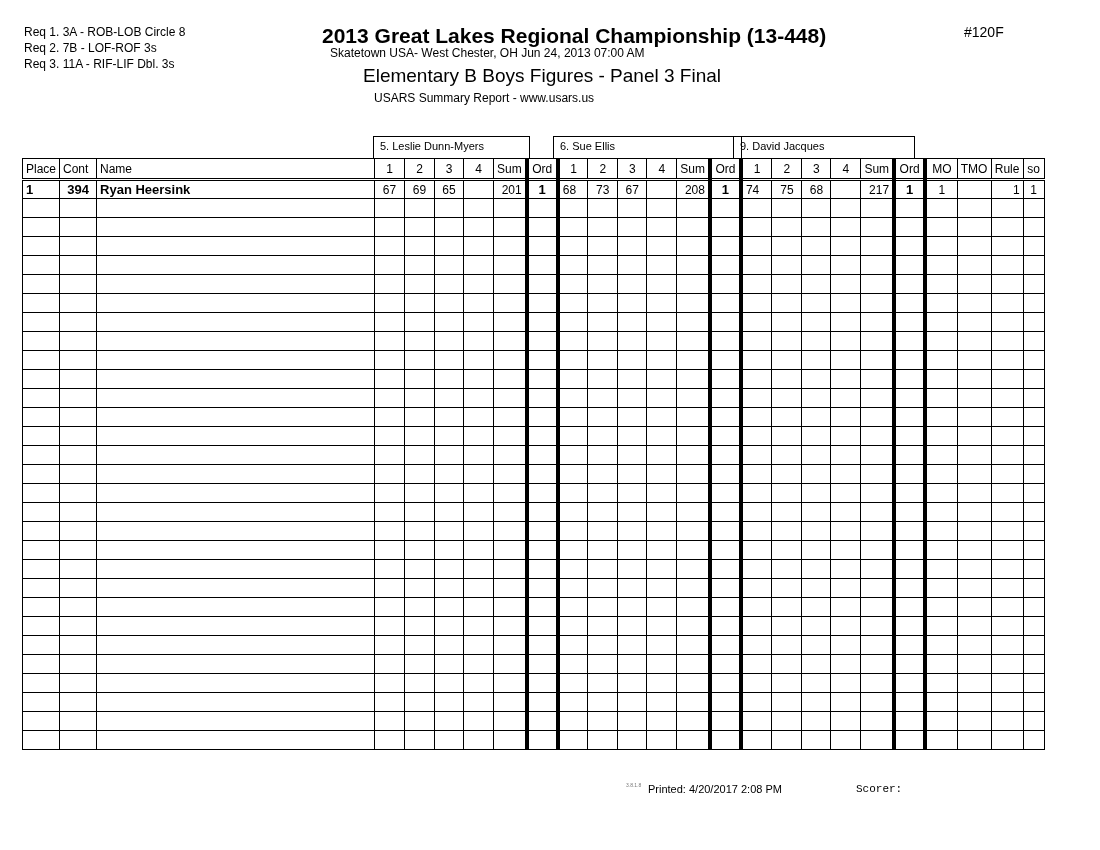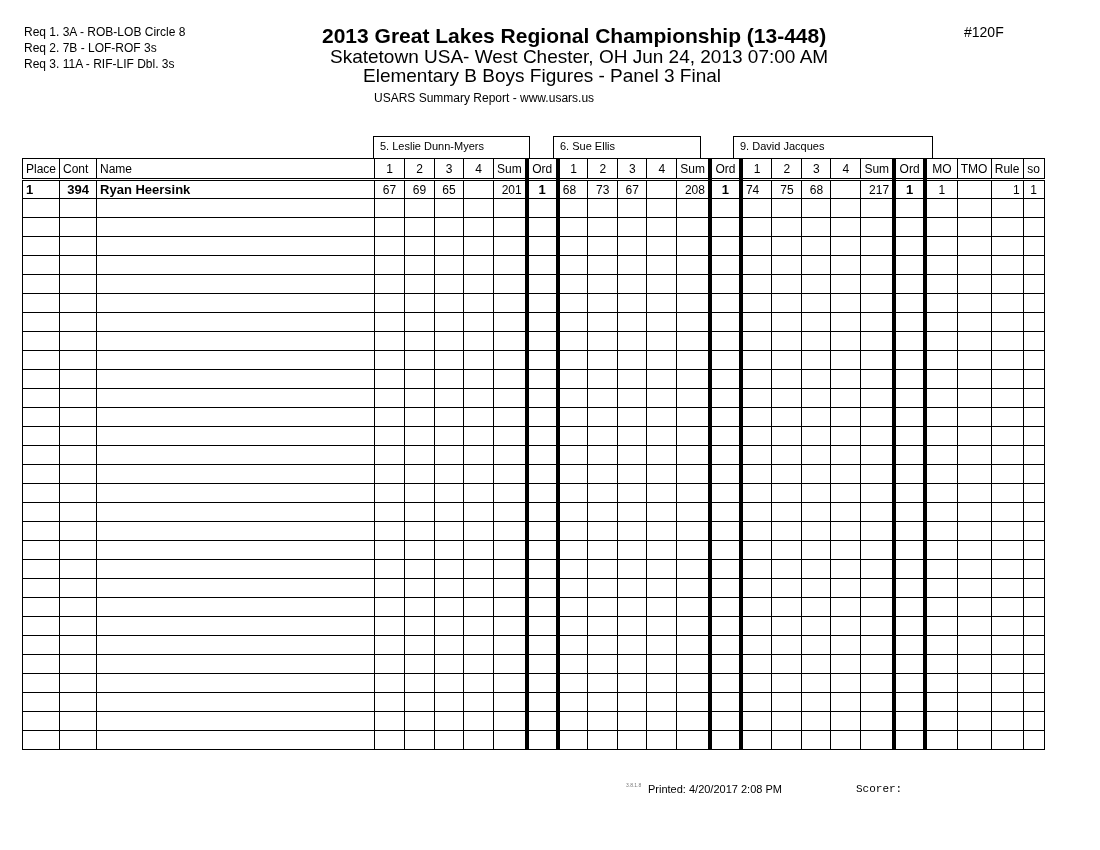--- a/index.html
+++ b/index.html
@@ -1,20 +1,20 @@
 <!DOCTYPE html>
 <html><head>
 <meta charset="utf-8">
 <style>
   html,body{margin:0;padding:0;background:#fff;}
   body{width:1100px;height:850px;position:relative;overflow:hidden;font-family:"Liberation Sans",sans-serif;color:#000;}
   .abs{position:absolute;white-space:nowrap;}
   .req{font-size:12px;line-height:16px;left:24px;}
   .title{font-weight:bold;font-size:21px;}
-  .sub{font-size:19px;}
+  .sub{font-size:12px;}
   .event{font-weight:normal;font-size:19px;margin-left:28px;}
   .report{font-size:12px;}
   .num{font-weight:normal;font-size:14px;}
   table.grid{position:absolute;left:22px;top:158px;border-collapse:collapse;table-layout:fixed;}
   table.grid td{border:1px solid #000;height:19px;padding:0 3px;font-size:12px;overflow:hidden;white-space:nowrap;box-sizing:border-box;}
   table.grid tr.hdr td{border-bottom:3px double #000;height:21px;}
   table.grid td.c{text-align:center;}
   table.grid td.r{text-align:right;}
   table.grid td.b{font-weight:bold;font-size:13px;}
   table.grid td.tl{border-left:4px solid #000;}
@@ -29,22 +29,22 @@
 <div class="abs req" style="top:40px;">Req  2.  7B - LOF-ROF 3s</div>
 <div class="abs req" style="top:56px;">Req  3.  11A - RIF-LIF Dbl. 3s</div>
 
 <div class="abs title" style="left:322px;top:24px;">2013 Great Lakes Regional Championship (13-448)</div>
 <div class="abs sub" style="left:330px;top:46px;">Skatetown USA- West Chester, OH  Jun 24, 2013  07:00 AM</div>
 <div class="abs event" style="left:335px;top:65px;">Elementary B Boys Figures - Panel 3 Final</div>
 <div class="abs report" style="left:374px;top:91px;">USARS Summary Report - www.usars.us</div>
 <div class="abs num" style="left:964px;top:24px;">#120F</div>
 
 <div class="judge" style="left:373px;width:157px;">5.  Leslie Dunn-Myers</div>
-<div class="judge" style="left:553px;width:148px;">6.  Sue Ellis</div>
-<div class="judge" style="left:733px;width:200px;">9.  David Jacques</div>
+<div class="judge" style="left:553px;width:189px;">6.  Sue Ellis</div>
+<div class="judge" style="left:733px;width:182px;">9.  David Jacques</div>
 
 <table class="grid">
   <colgroup>
     <col style="width:36px">
       <col style="width:37px">
       <col style="width:278px">
     <col style="width:30px">
       <col style="width:30px">
       <col style="width:29px">
       <col style="width:30px">

